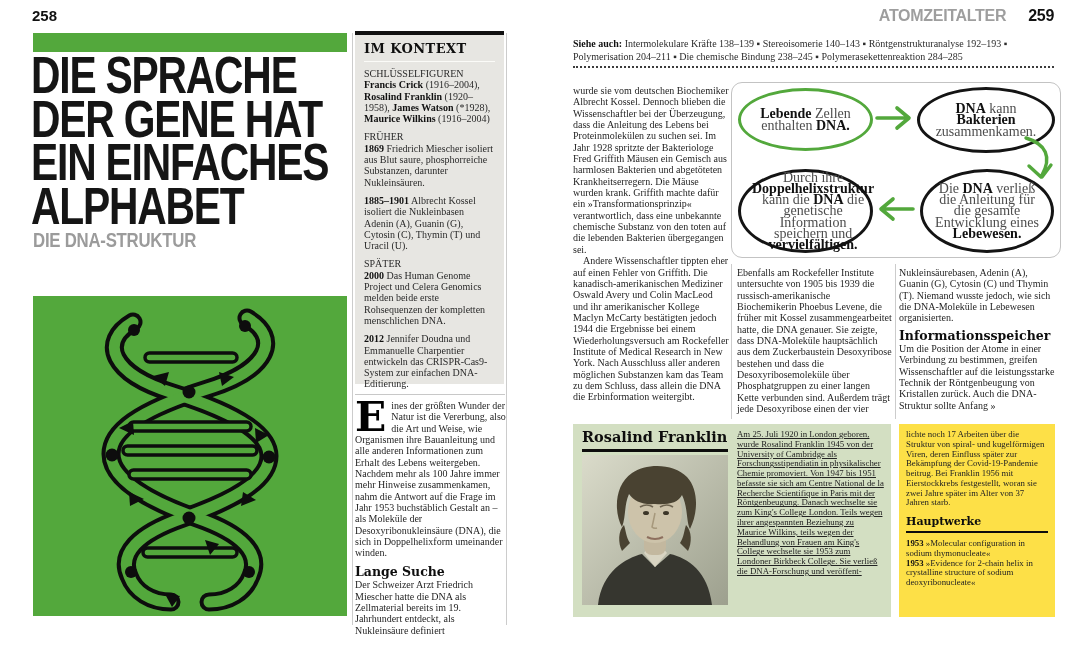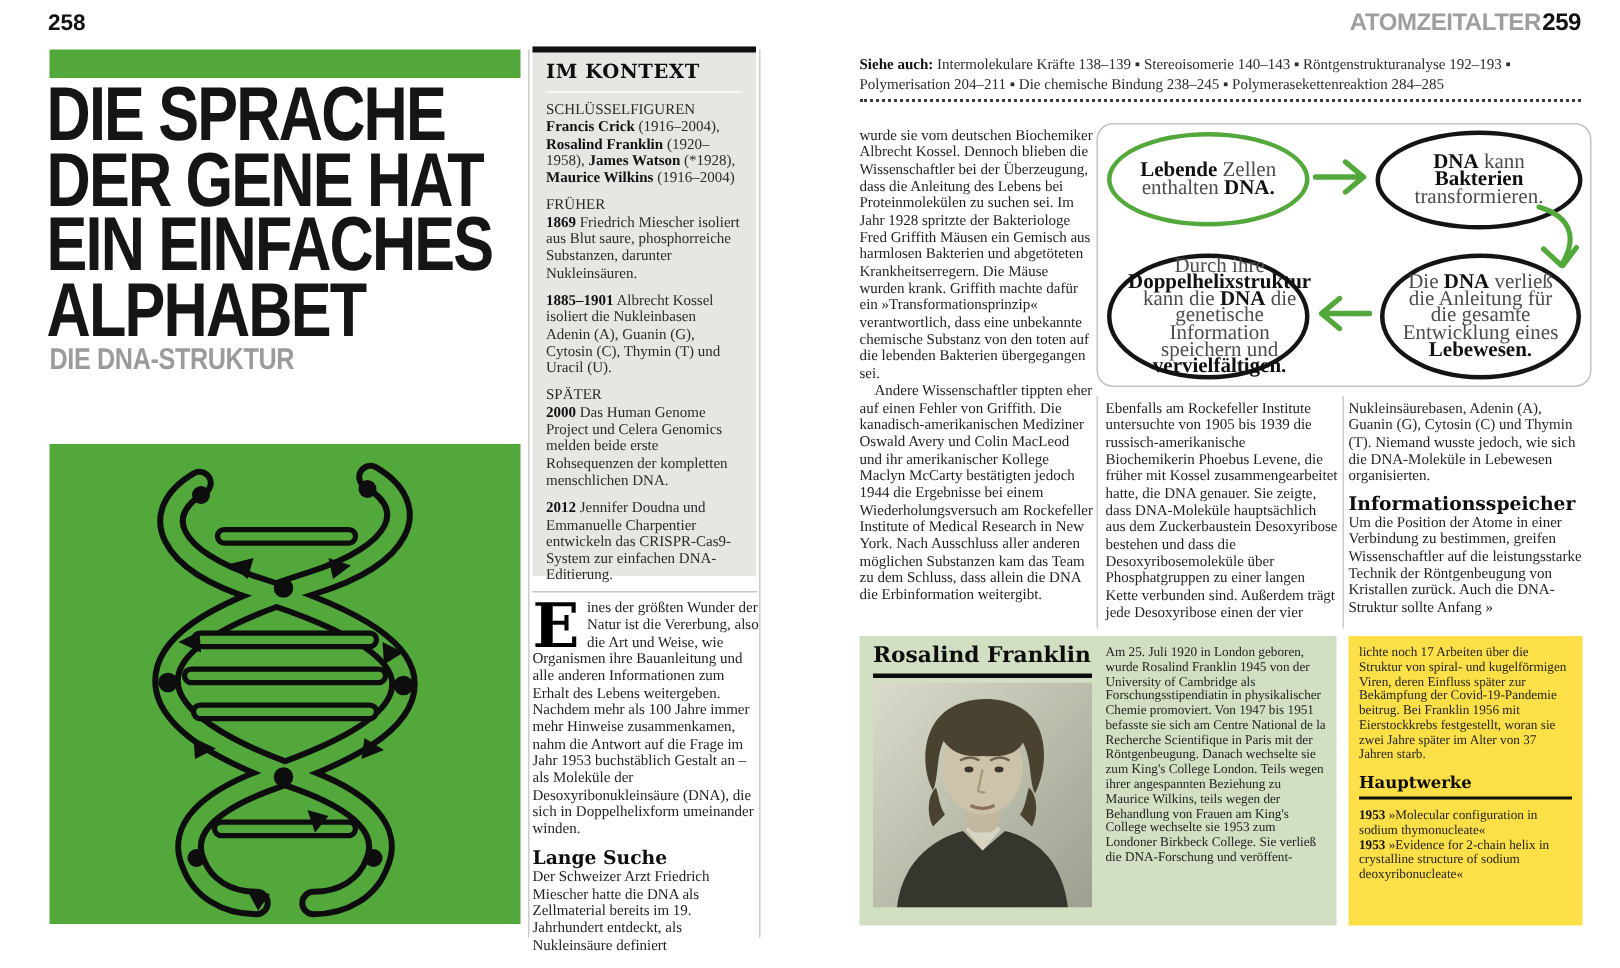--- a/index.html
+++ b/index.html
@@ -52,21 +52,21 @@
   }
   .bodycol p{margin:0;}
   .indent{text-indent:10px;}
   
   .pageno-right{
     left:731px;top:7px;width:323px;text-align:right;
     font-family:"Liberation Sans",sans-serif;font-weight:900;font-size:16px;
     letter-spacing:-0.3px;white-space:nowrap;
   }
   .pageno-right .chap{color:#9e9e9e;}
-  .pageno-right .num{color:#111;margin-left:1px;}
+  .pageno-right .num{color:#111;margin-left:22px;}
   .seealso{left:573px;top:37px;width:483px;font-size:10px;line-height:13px;color:#2c2c2c;}
   .dotrule{left:573px;top:66px;width:481px;height:0;border-top:2px dotted #3c3c3c;}
   
   .panel{
     left:731px;top:82px;width:330px;height:176px;border:1.5px solid #c3c3c3;border-radius:11px;
     background:#fff;
   }
   .oval{
     position:absolute;border-radius:50%;display:flex;align-items:center;justify-content:flex-start;
     text-align:center;font-size:14px;line-height:11.2px;color:#4d4d4d;padding:5px 11px;
@@ -76,21 +76,21 @@
   
   
   .bio-box{left:573px;top:424px;width:318px;height:193px;background:#d3dfc2;}
   .bio-title{
     position:absolute;left:9px;top:4px;font-family:"DejaVu Serif",serif;font-weight:bold;
     font-size:14.5px;color:#0d0d0d;
   }
   .bio-rule{position:absolute;left:9px;top:25px;width:146px;height:3px;background:#0d0d0d;}
   .bio-photo{position:absolute;left:9px;top:31px;width:146px;height:150px;}
   .biotext{font-size:8.8px;line-height:9.78px;color:#232323;}
-  .bio-copy{position:absolute;left:164px;top:6px;width:148px;}
+  .bio-copy{position:absolute;left:164px;top:6px;width:148px;text-decoration:underline;}
   .works-box{left:899px;top:424px;width:156px;height:193px;background:#fde047;padding:6px 7px 0 7px;}
   .works-h{font-family:"DejaVu Serif",serif;font-weight:bold;font-size:11px;color:#0d0d0d;margin-top:9px;}
   .works-rule{height:2px;background:#0d0d0d;margin:4px 0 6px 0;}
   .subhead2{font-family:"DejaVu Serif",serif;font-weight:bold;font-size:12.5px;color:#0e0e0e;margin:6px 0 2px 0;}
 </style>
 </head>
 <body>
 
 <div class="abs pageno" style="left:32px;top:7px;">258</div>
 <div class="abs greenbar"></div>
@@ -175,21 +175,21 @@
 <div class="abs dotrule"></div>
 
 <div class="abs panel">
   <div class="oval oval-green" style="left:6px;top:5px;width:135px;height:63px;">
     <span><span class="rb">Lebende</span><span> Zellen enthalten </span><span class="rb">DNA.</span></span>
   </div>
   <svg class="abs" style="left:143px;top:21px;" width="40" height="28" viewBox="0 0 40 28">
     <path d="M2,14 L31,14 M22,4 L34,14 L22,24" fill="none" stroke="#53a83c" stroke-width="3.6" stroke-linecap="round" stroke-linejoin="round"></path>
   </svg>
   <div class="oval oval-black" style="left:185px;top:4px;width:138px;height:66px;">
-    <span><span class="rb">DNA</span><span> kann </span><span class="rb">Bakterien</span><span> transformieren.</span></span>
+    <span><span class="rb">DNA</span><span> kann </span><span class="rb">Bakterien</span><span> zusammenkamen.</span></span>
   </div>
   <svg class="abs" style="left:290px;top:52px;" width="32" height="48" viewBox="0 0 32 48">
     <path d="M4,3 C24,9 30,22 20,40 M7,31 L19,42 M29,30 L20,42" fill="none" stroke="#53a83c" stroke-width="3.4" stroke-linecap="round" stroke-linejoin="round"></path>
   </svg>
   <div class="oval oval-black" style="left:188px;top:86px;width:134px;height:84px;">
     <span><span>Die </span><span class="rb">DNA</span><span> verließ die Anleitung für die gesamte Entwicklung eines </span><span class="rb">Lebewesen.</span></span>
   </div>
   <svg class="abs" style="left:143px;top:112px;" width="40" height="28" viewBox="0 0 40 28">
     <path d="M38,14 L9,14 M18,4 L6,14 L18,24" fill="none" stroke="#53a83c" stroke-width="3.6" stroke-linecap="round" stroke-linejoin="round"></path>
   </svg>

